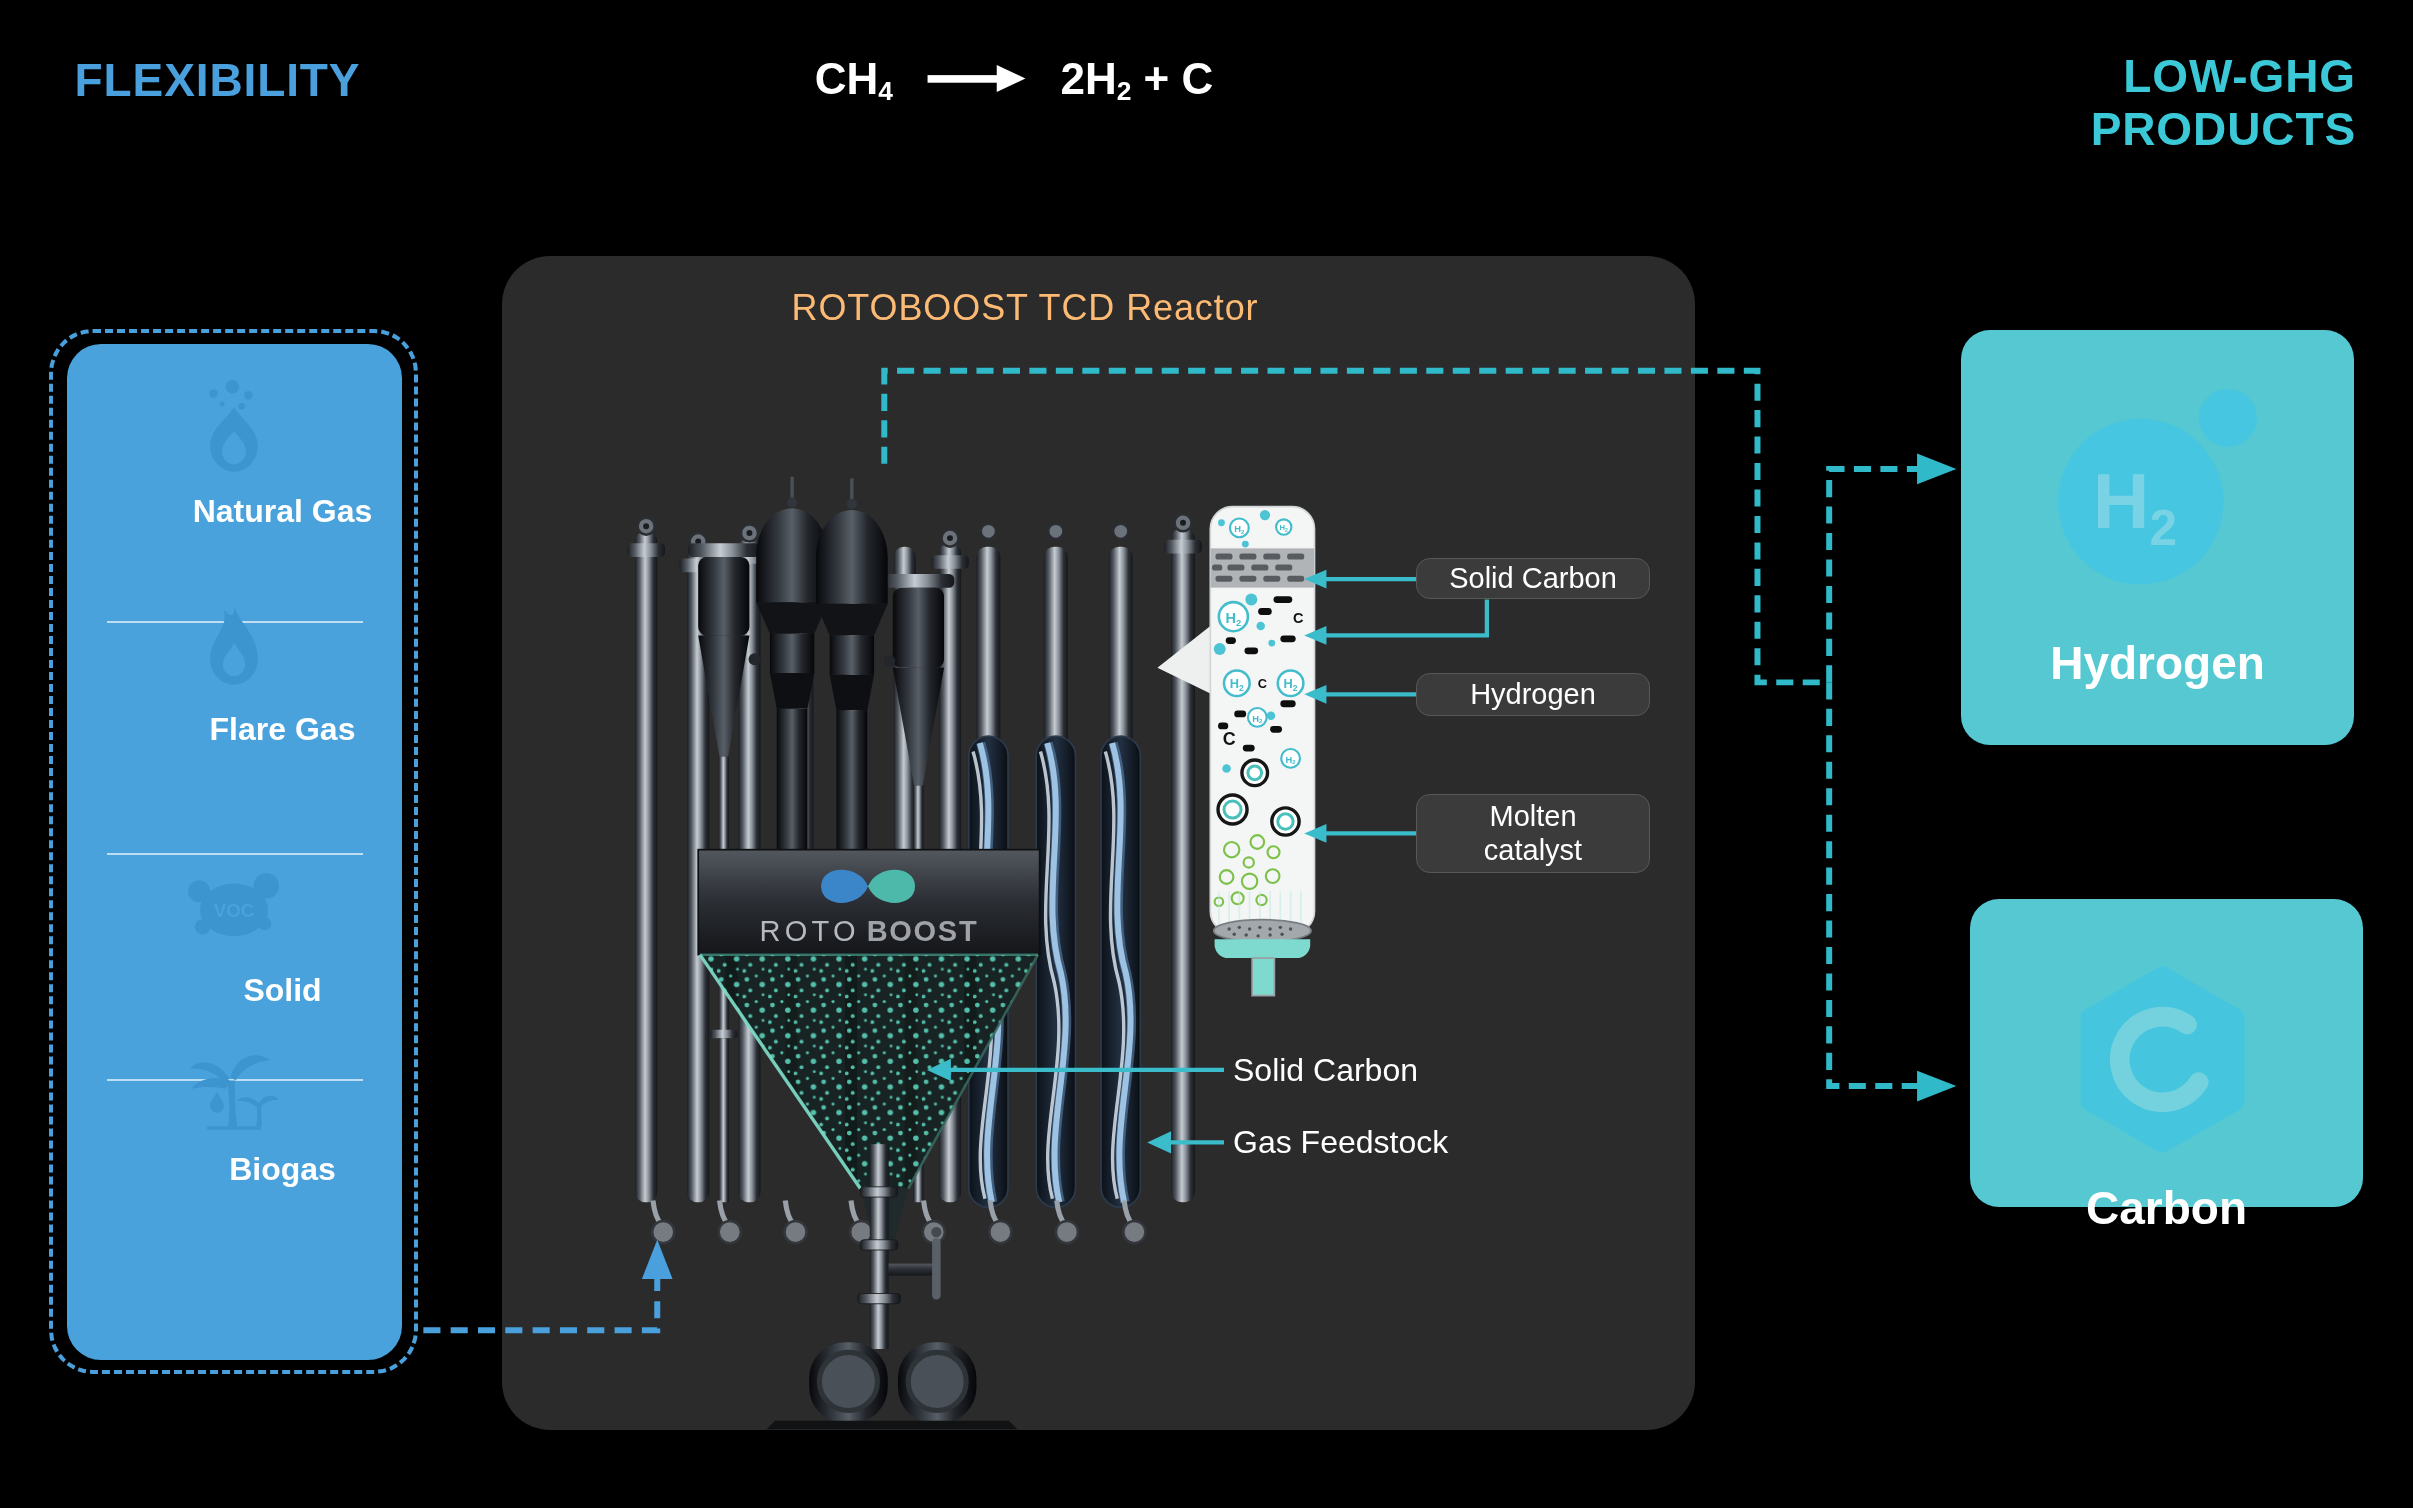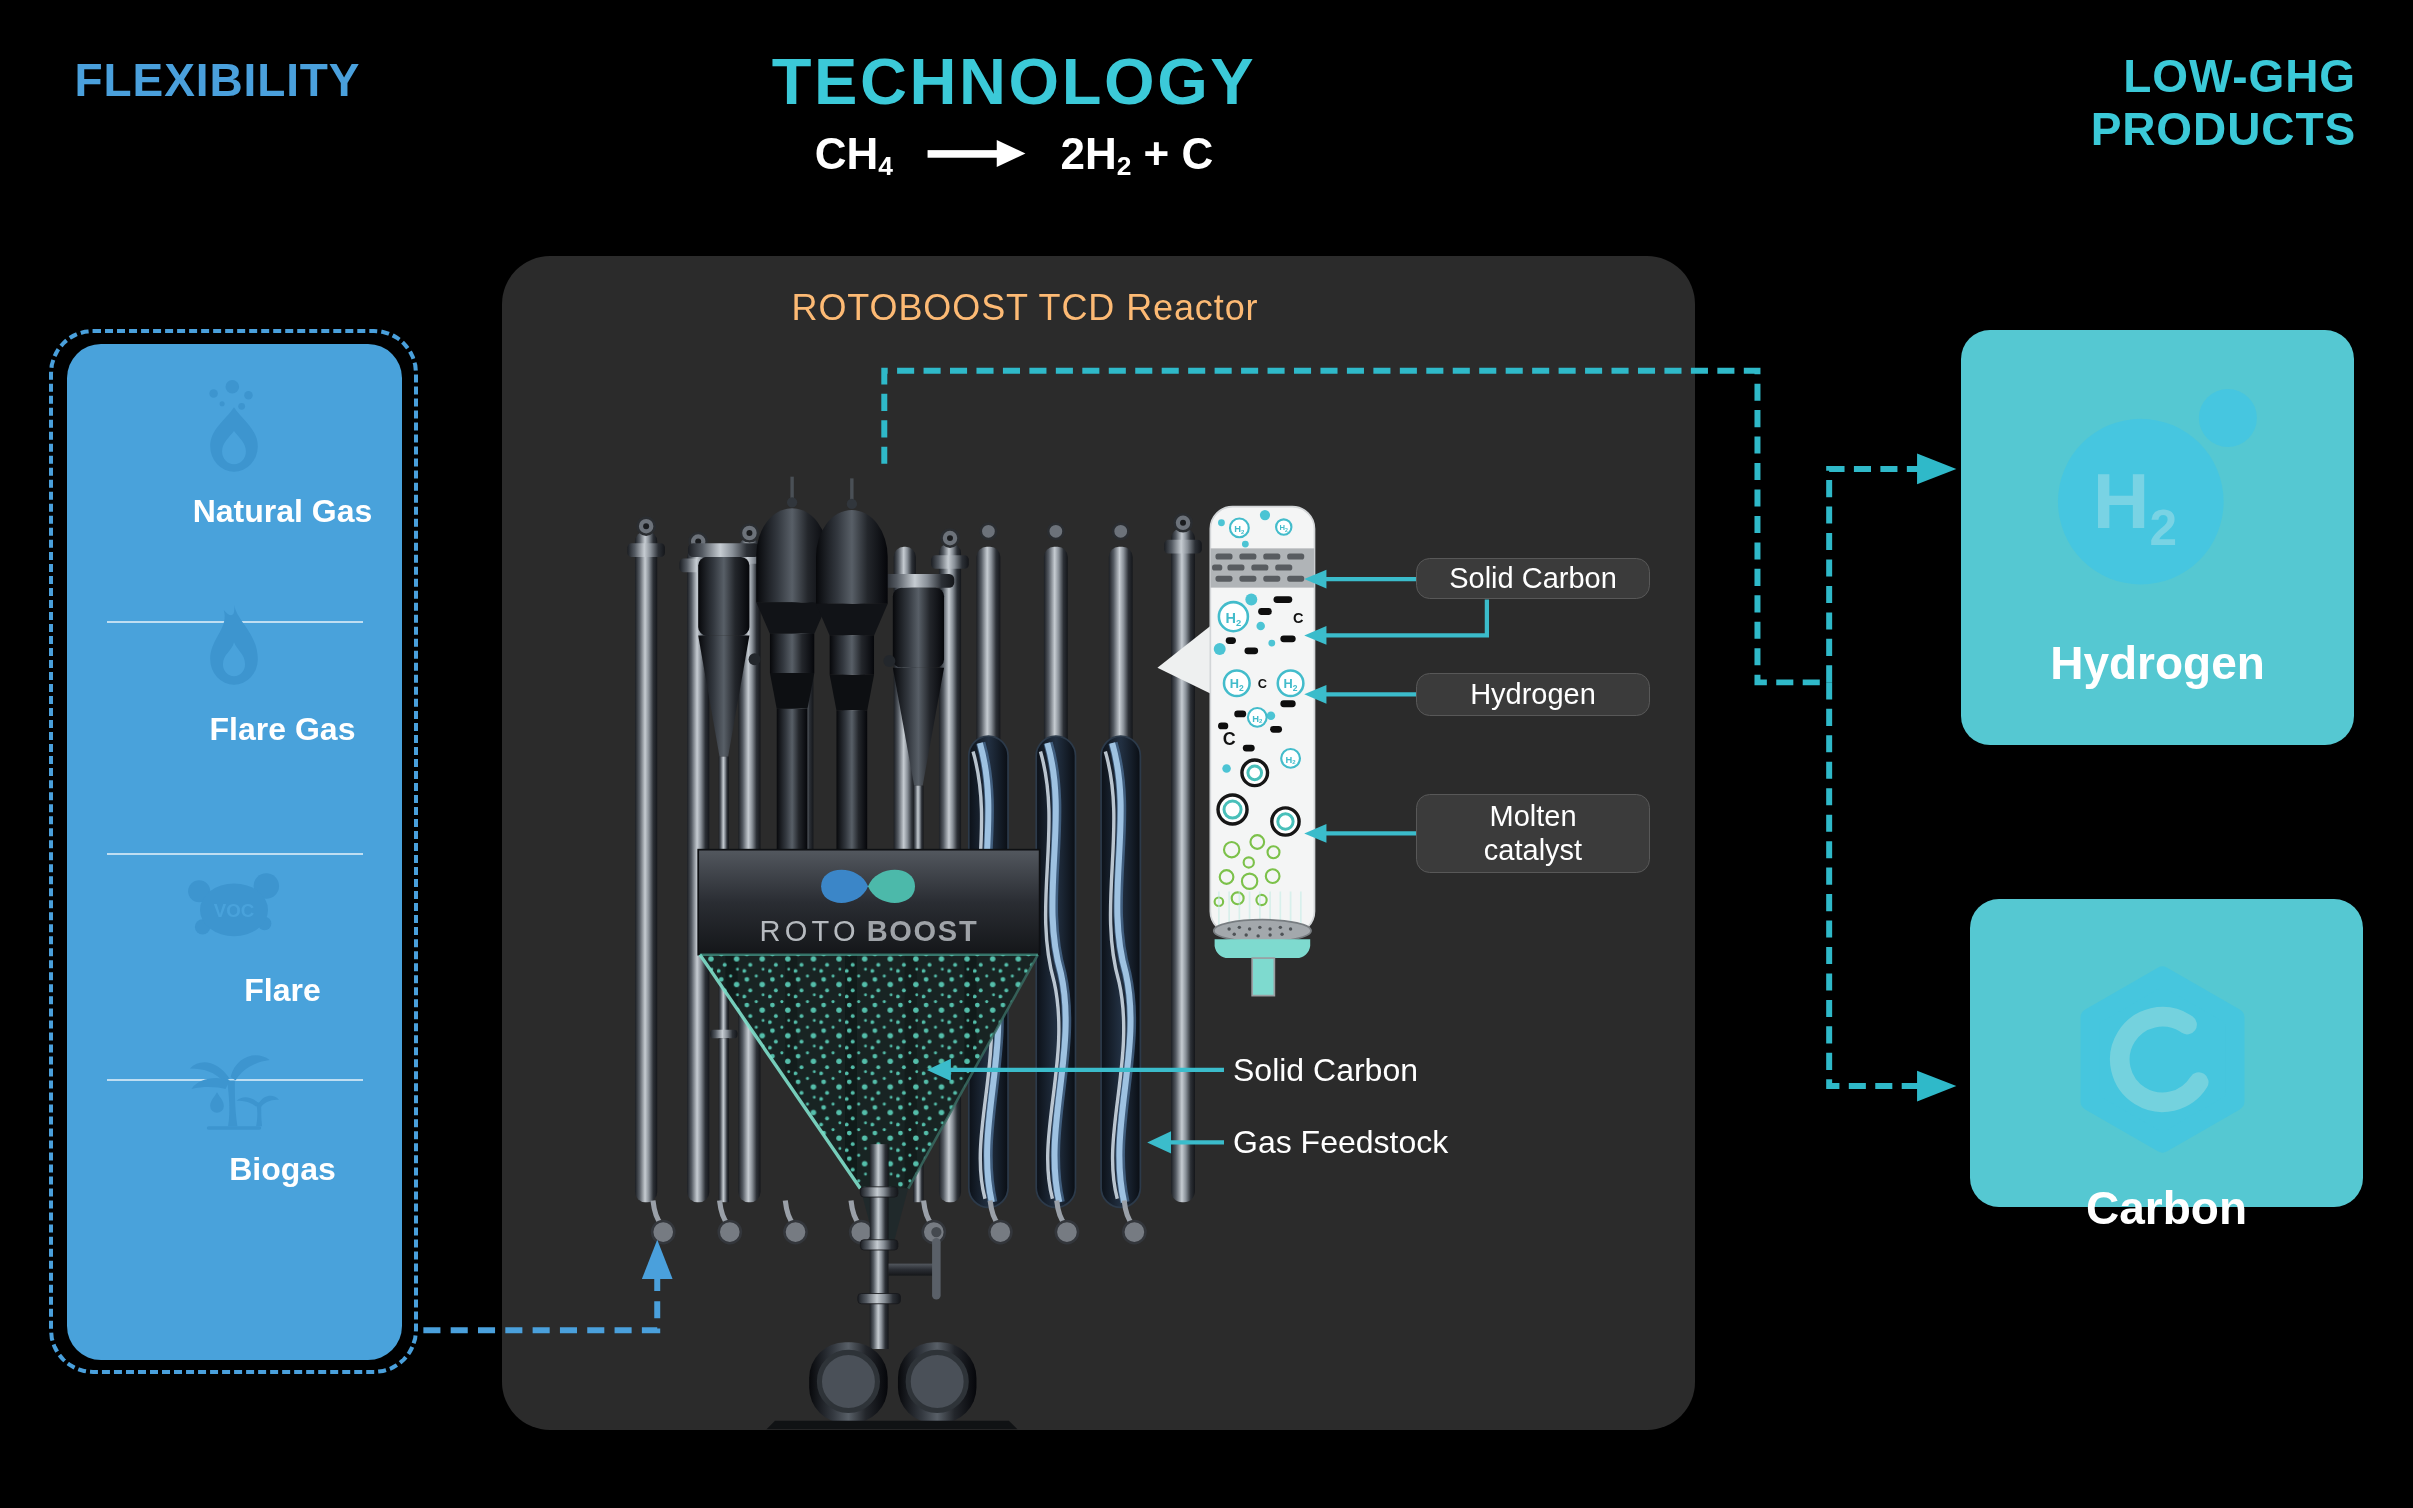--- a/index.html
+++ b/index.html
@@ -38,21 +38,20 @@
   #gfx{left:0;top:0;width:2413px;height:1509px;pointer-events:none;}
 </style>
 </head>
 <body>
 
 <div class="abs feed-head">
   <div>FLEXIBILITY</div>
 </div>
 
 <div class="abs tech-head">
-  <div class="tech-title">TECHNOLOGY</div>
   <div class="tech-formula">
     <span>CH</span><sub>4</sub>
     <svg class="rx-arrow" width="99" height="27" viewBox="0 0 116 32">
       <rect x="0" y="12" width="86" height="9" fill="#fff"></rect>
       <polygon points="82,0 82,32 116,16" fill="#fff"></polygon>
     </svg>
     <span>2H</span><sub>2</sub>
     <span>+ C</span>
   </div>
 </div>
@@ -89,21 +88,21 @@
 <svg class="abs feed-icon" style="top:864px" viewBox="0 0 120 120">
   <g fill="#3d95cf">
     <circle cx="19" cy="32" r="13"></circle>
       <circle cx="98" cy="26" r="15"></circle>
     <circle cx="23" cy="74" r="9"></circle>
       <circle cx="96" cy="70" r="8"></circle>
     <ellipse cx="60" cy="54" rx="40" ry="31"></ellipse>
   </g>
   <text x="60" y="62" text-anchor="middle" font-size="22" font-weight="700" fill="#49a2db">VOC</text>
 </svg>
-<div class="abs feed-label" style="top:972px">Flare</div>
+<div class="abs feed-label" style="top:972px">Solid</div>
 <div class="abs feed-divider" style="top:1079px"></div>
 
 <svg class="abs feed-icon" style="top:1043px" viewBox="0 0 120 120">
   <g fill="#3d95cf">
     <path d="M55,42 C40,20 20,18 8,30 C24,30 38,34 48,46 Z"></path>
     <path d="M56,40 C62,16 86,8 102,20 C86,22 70,30 62,44 Z"></path>
     <path d="M55,44 C38,38 18,42 10,54 C26,50 42,52 50,54 Z"></path>
     <path d="M52,44 C54,62 56,80 53,98 L64,98 C61,78 61,60 61,44 Z"></path>
     <path d="M40,58 C44,65 48,68 48,74 A8,8 0 1 1 32,74 C32,68 36,65 40,58 Z"></path>
     <path d="M86,70 C88,80 88,88 86,98 L93,98 C92,88 92,80 92,70 Z"></path>

